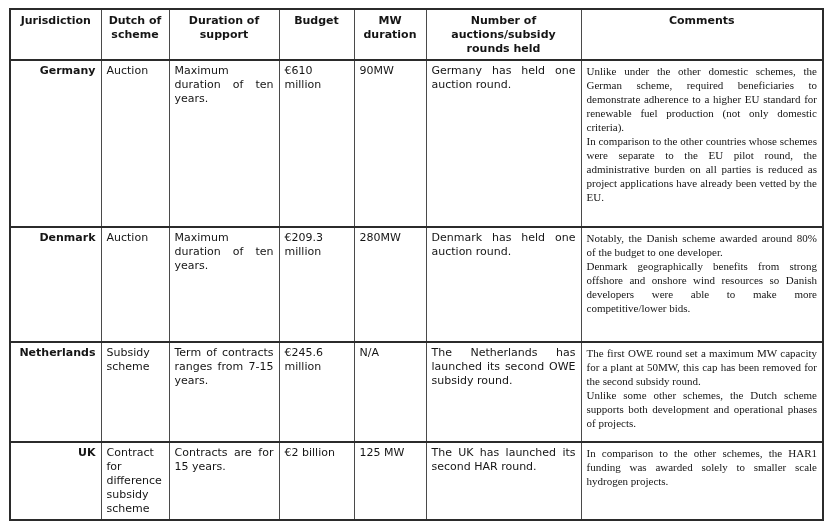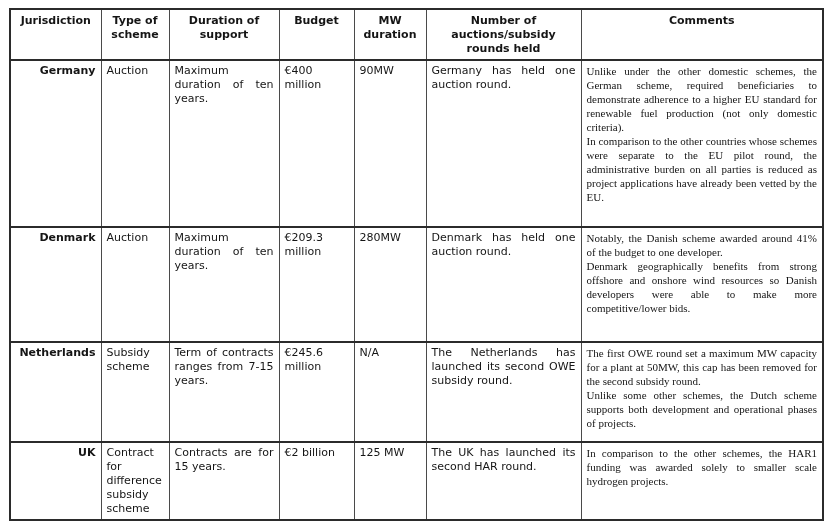--- a/index.html
+++ b/index.html
@@ -54,50 +54,50 @@
         <col style="width:68px">
         <col style="width:110px">
       <col style="width:75px">
         <col style="width:72px">
         <col style="width:155px">
       <col style="width:242px">
     </colgroup>
     <thead>
       <tr class="hdr">
         <th>Jurisdiction</th>
-        <th>Type of scheme</th>
+        <th>Dutch of scheme</th>
         <th>Duration of support</th>
         <th>Budget</th>
         <th>MW duration</th>
         <th>Number of auctions/subsidy rounds held</th>
         <th>Comments</th>
       </tr>
     </thead>
     <tbody>
       <tr class="row-de">
         <td class="jur">Germany</td>
         <td>Auction</td>
         <td class="jst">Maximum duration of ten years.</td>
-        <td>€400 million</td>
+        <td>€610 million</td>
         <td>90MW</td>
         <td class="jst">Germany has held one auction round.</td>
         <td class="jst">
           <div class="par">Unlike under the other domestic schemes, the German scheme, required beneficiaries to demonstrate adherence to a higher EU standard for renewable fuel production (not only domestic criteria).</div>
           <div class="par">In comparison to the other countries whose schemes were separate to the EU pilot round, the administrative burden on all parties is reduced as project applications have already been vetted by the EU.</div>
         </td>
       </tr>
       <tr class="row-dk">
         <td class="jur">Denmark</td>
         <td>Auction</td>
         <td class="jst">Maximum duration of ten years.</td>
         <td>€209.3 million</td>
         <td>280MW</td>
         <td class="jst">Denmark has held one auction round.</td>
         <td class="jst">
-          <div class="par">Notably, the Danish scheme awarded around 41% of the budget to one developer.</div>
+          <div class="par">Notably, the Danish scheme awarded around 80% of the budget to one developer.</div>
           <div class="par">Denmark geographically benefits from strong offshore and onshore wind resources so Danish developers were able to make more competitive/lower bids.</div>
         </td>
       </tr>
       <tr class="row-nl">
         <td class="jur">Netherlands</td>
         <td>Subsidy scheme</td>
         <td class="jst">Term of contracts ranges from 7-15 years.</td>
         <td>€245.6 million</td>
         <td>N/A</td>
         <td class="jst">The Netherlands has launched its second OWE subsidy round.</td>

